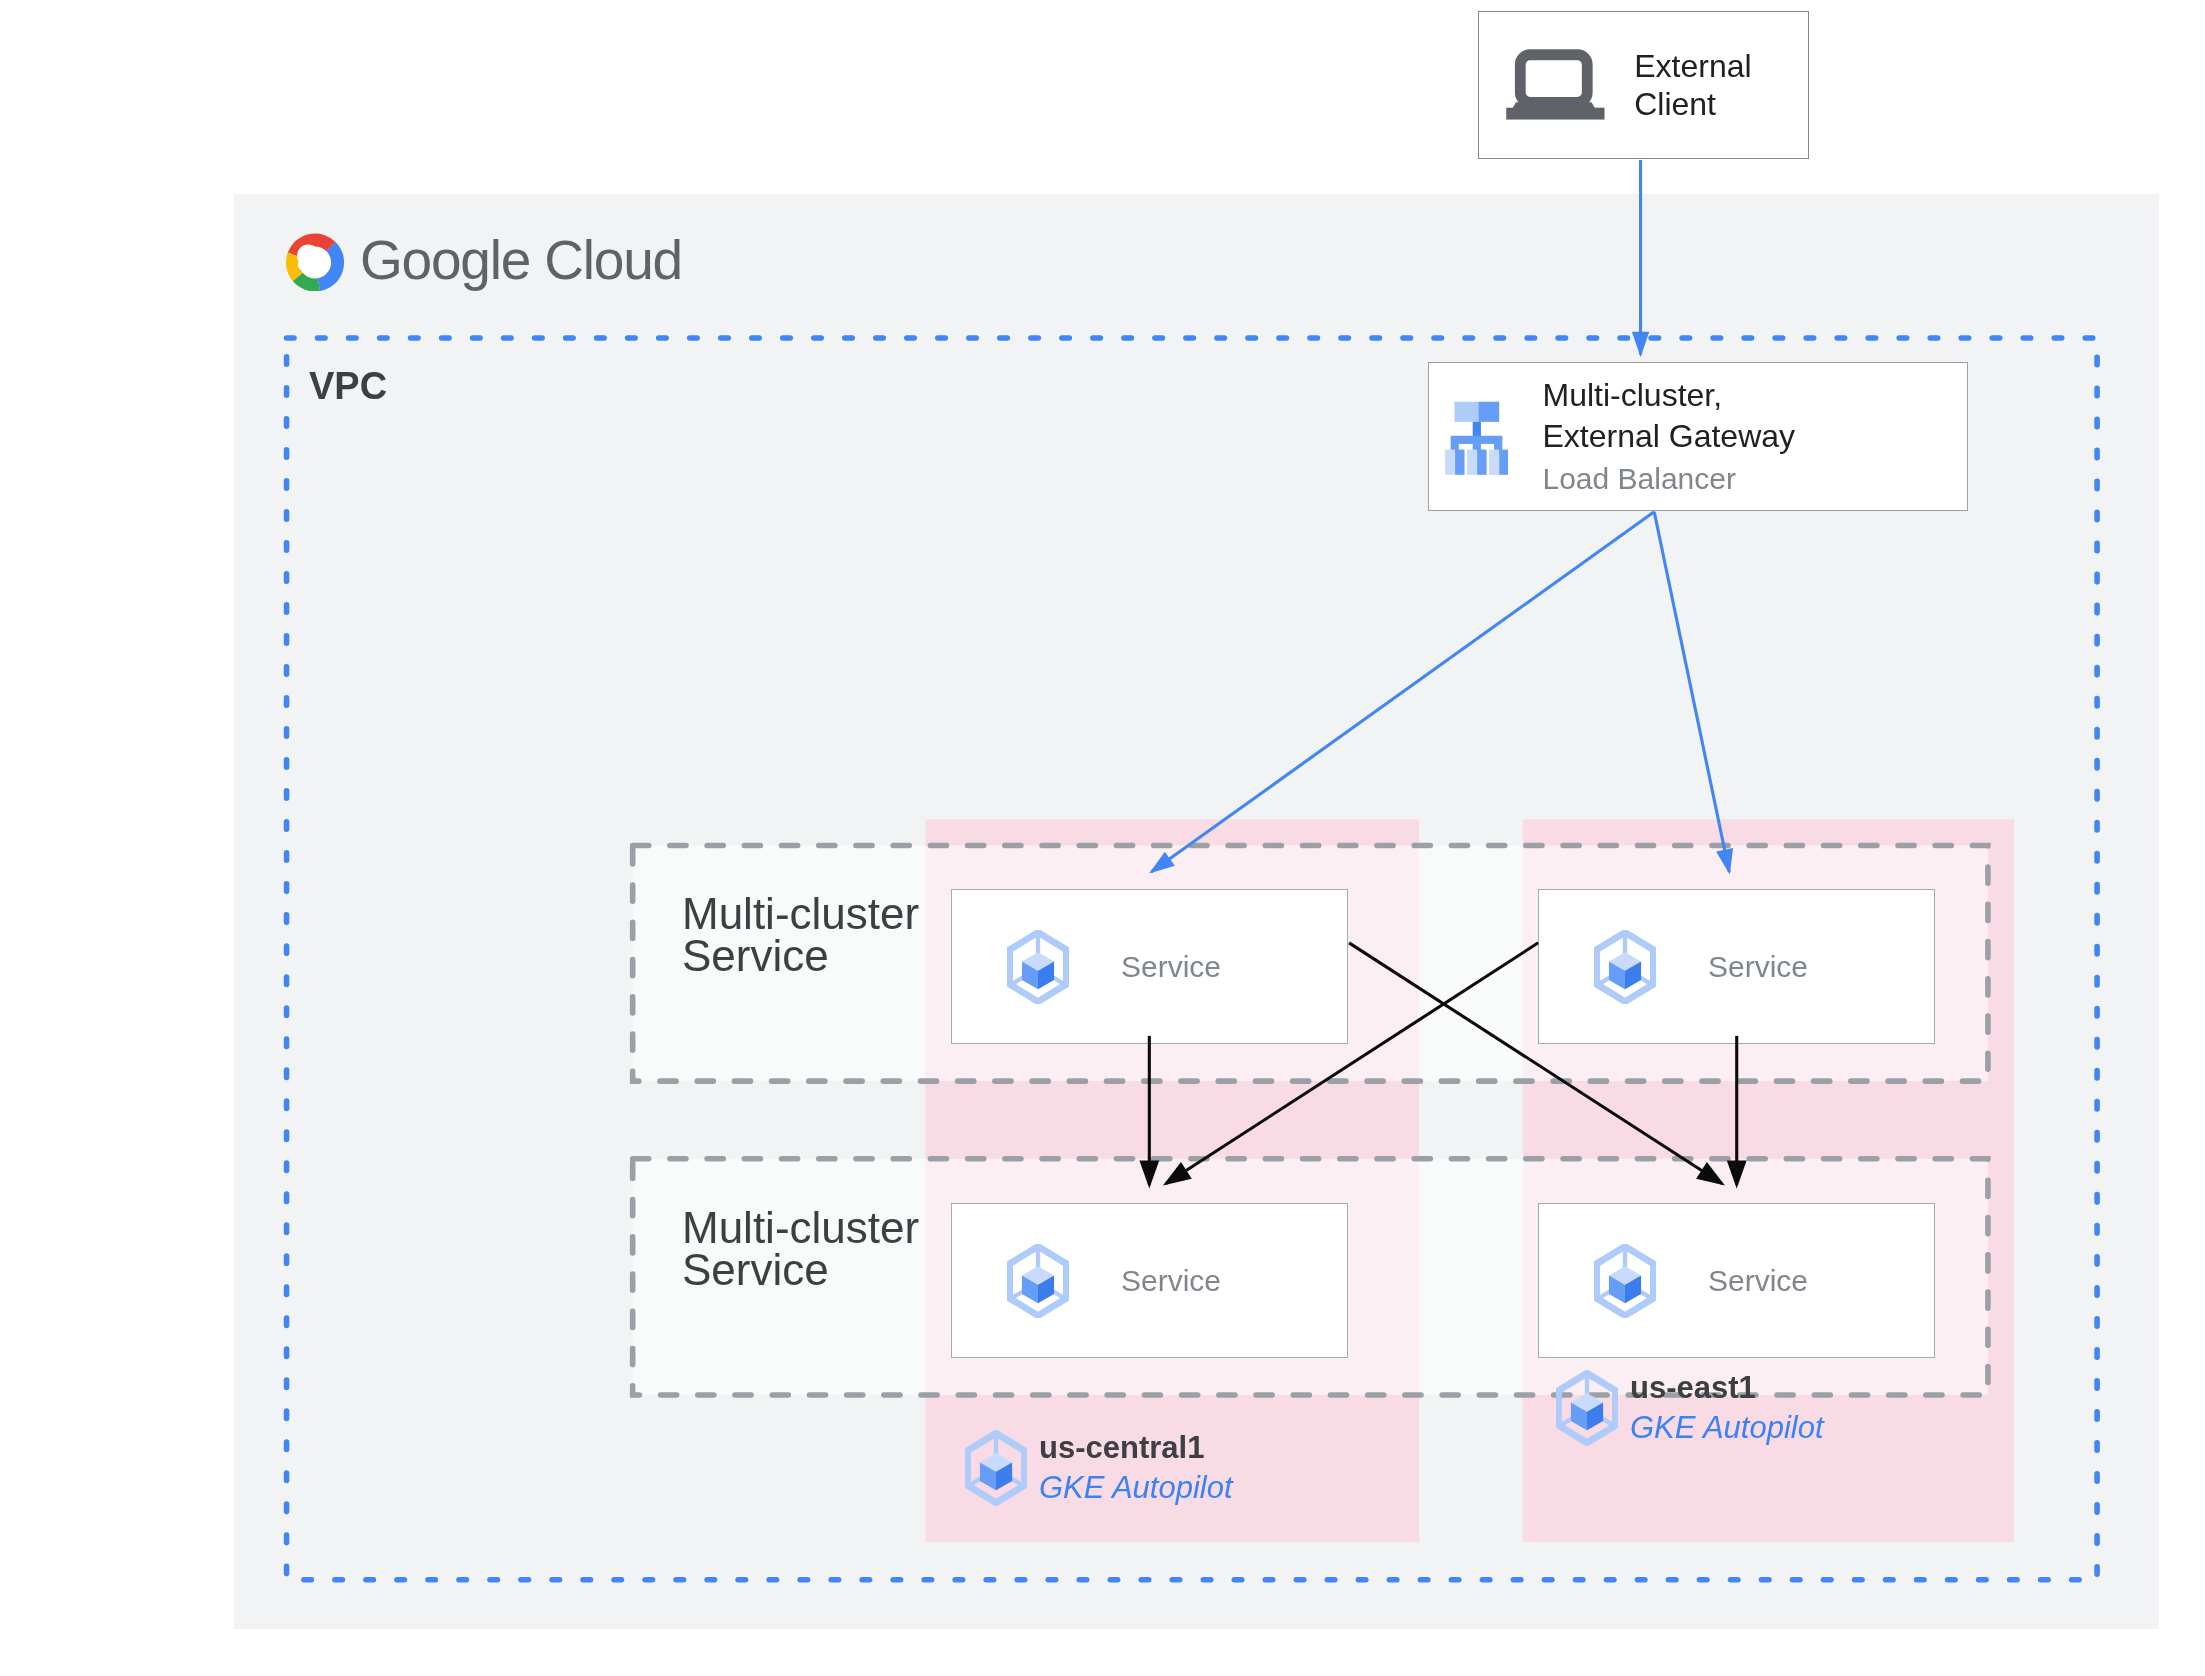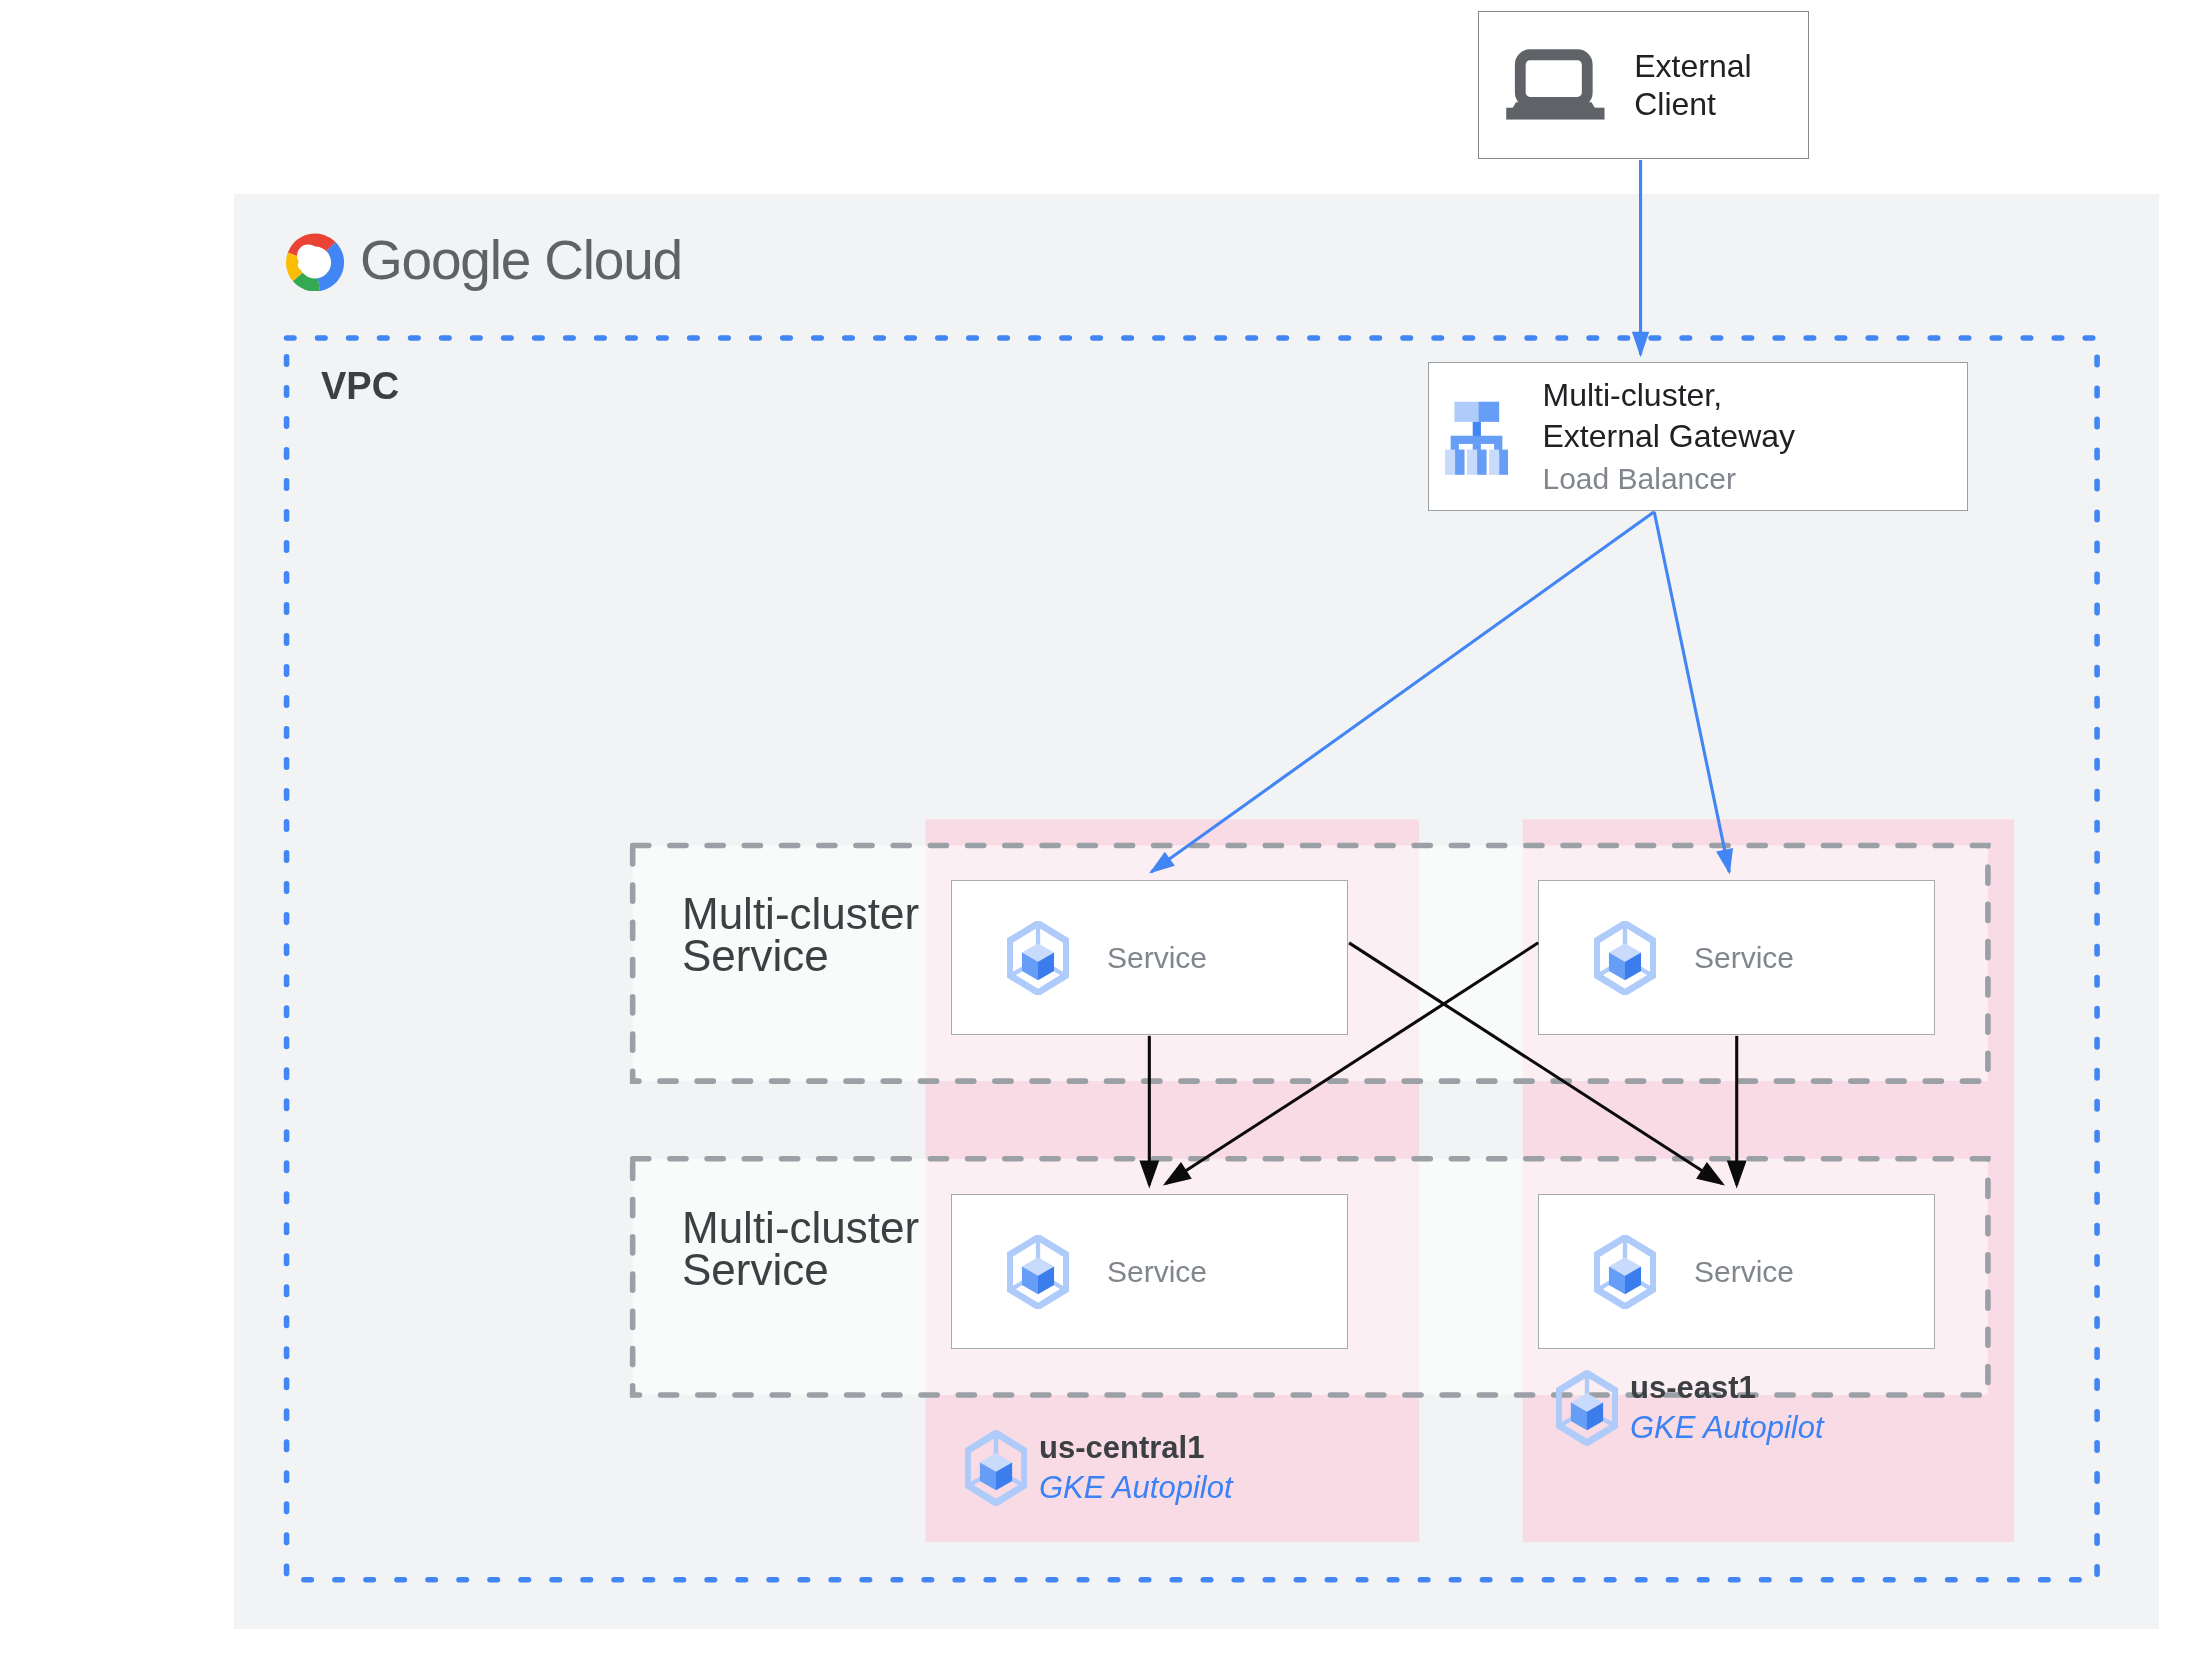--- a/index.html
+++ b/index.html
@@ -9,34 +9,34 @@
   .abs{position:absolute;}
 
   
   #panel{left:234px;top:194px;width:1925px;height:1435px;background:#f1f3f4;}
 
   
   #logo{left:278px;top:223px;height:74px;display:flex;align-items:center;gap:8px;}
   #logo .logo-text{font-size:55px;color:#5f6368;letter-spacing:-1.2px;font-weight:400;white-space:nowrap;}
 
   
-  #vpc-label{left:321px;top:365px;font-size:38px;font-weight:700;color:#3c4043;}
+  #vpc-label{left:309px;top:365px;font-size:38px;font-weight:700;color:#3c4043;}
 
   
   .node{background:#ffffff;box-sizing:border-box;display:flex;align-items:center;}
 
   #client-box{left:1478px;top:11px;width:331px;height:148px;border:1.9px solid #85898d;padding-left:23.6px;gap:23.6px;}
   #client-box .node-label{font-size:32px;color:#202124;line-height:38px;width:149px;}
 
   #gateway-box{left:1428px;top:362px;width:540px;height:149px;border:1.2px solid #9aa0a6;padding-left:15.5px;gap:35px;}
   #gateway-box .gw-text{display:flex;flex-direction:column;}
   #gateway-box .gw-title{font-size:32px;color:#202124;line-height:41px;}
   #gateway-box .gw-sub{font-size:30px;color:#80868b;line-height:38px;margin-top:2.5px;}
 
-  .service-box{width:397px;height:155px;border:1.2px solid #a6aaaf;padding-left:55px;gap:38px;}
+  .service-box{width:397px;height:155px;border:1.2px solid #a6aaaf;padding-left:55px;gap:52px;margin-top:9px;}
   .service-box .svc-label{font-size:30px;color:#80868b;}
   #svc-tl{left:951px;top:880px;}
   #svc-tr{left:1538px;top:880px;}
   #svc-bl{left:951px;top:1194px;}
   #svc-br{left:1538px;top:1194px;}
 
   
   .row-label{width:267px;font-size:44px;line-height:42px;color:#3c4043;}
   #row1-label{left:682px;top:893px;}
   #row2-label{left:682px;top:1207px;}

